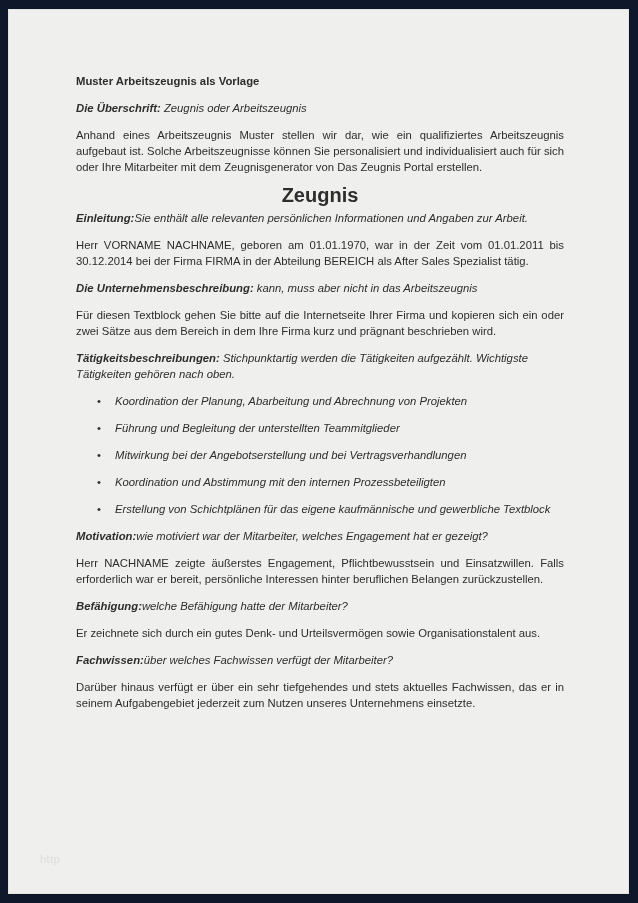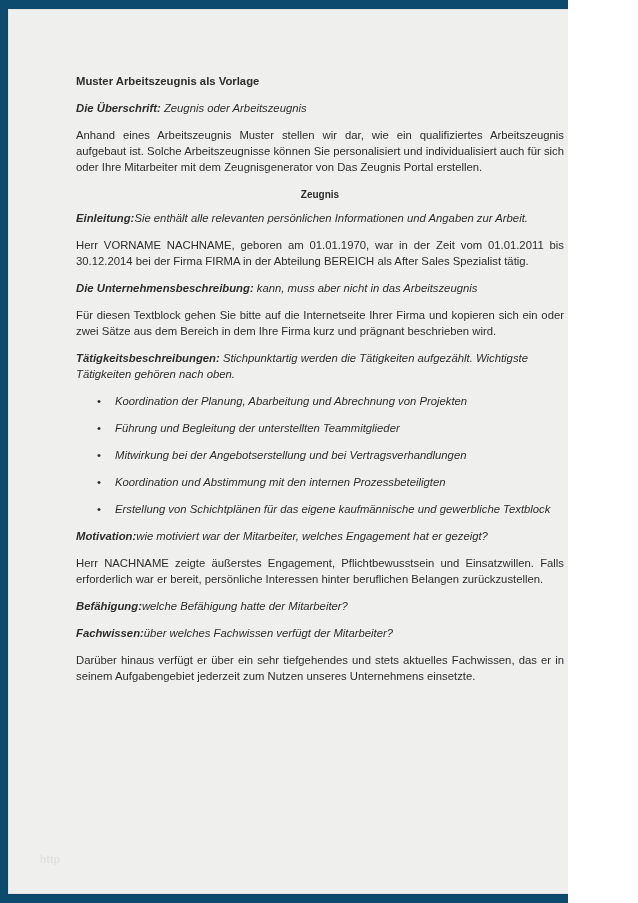--- a/index.html
+++ b/index.html
@@ -1,20 +1,20 @@
 <!DOCTYPE html>
 <html><head>
 <meta charset="utf-8">
 <style>
   html, body { margin: 0; padding: 0; }
   .screen {
     position: relative;
-    width: 568px;
+    width: 638px;
     height: 903px;
-    background: #0c4a6e;
+    background: #0f172a;
     overflow: hidden;
     font-family: "Liberation Sans", "DejaVu Sans", sans-serif;
   }
   .paper {
     position: absolute;
     left: 8px;
     top: 9px;
     width: 621px;
     height: 885px;
     background: #efefee;
@@ -29,21 +29,21 @@
     width: 488px;
     color: #2d2d2d;
     font-size: 11.3px;
     line-height: 16px;
   }
   .doc-heading {
     font-weight: 700;
     margin: 0 0 11px;
   }
   .doc-title {
-    font-size: 10px;
+    font-size: 20px;
     line-height: 18px;
     font-weight: 700;
     text-align: center;
     margin: 0 0 6px;
   }
   .doc-para {
     margin: 0 0 11px;
   }
   .justify { text-align: justify; }
   .label-strong {
@@ -106,18 +106,19 @@
             <span class="bullet-text">Koordination und Abstimmung mit den internen Prozessbeteiligten</span>
           </div>
           <div class="bullet-row">
             <span class="bullet-marker">•</span>
             <span class="bullet-text">Erstellung von Schichtplänen für das eigene kaufmännische und gewerbliche Textblock</span>
           </div>
         </div>
         <div class="doc-para"><span class="label-strong">Motivation:</span><span class="label-rest">wie motiviert war der Mitarbeiter, welches Engagement hat er gezeigt?</span></div>
         <div class="doc-para justify">Herr NACHNAME zeigte äußerstes Engagement, Pflichtbewusstsein und Einsatzwillen. Falls erforderlich war er bereit, persönliche Interessen hinter beruflichen Belangen zurückzustellen.</div>
         <div class="doc-para"><span class="label-strong">Befähigung:</span><span class="label-rest">welche Befähigung hatte der Mitarbeiter?</span></div>
+        <div class="doc-para justify">Er zeichnete sich durch ein gutes Denk- und Urteilsvermögen sowie Organisationstalent aus.</div>
         <div class="doc-para"><span class="label-strong">Fachwissen:</span><span class="label-rest">über welches Fachwissen verfügt der Mitarbeiter?</span></div>
         <div class="doc-para justify">Darüber hinaus verfügt er über ein sehr tiefgehendes und stets aktuelles Fachwissen, das er in seinem Aufgabengebiet jederzeit zum Nutzen unseres Unternehmens einsetzte.</div>
       </div>
     <div class="watermark">http</div>
   </div>
 </div>
 
 </body></html>

